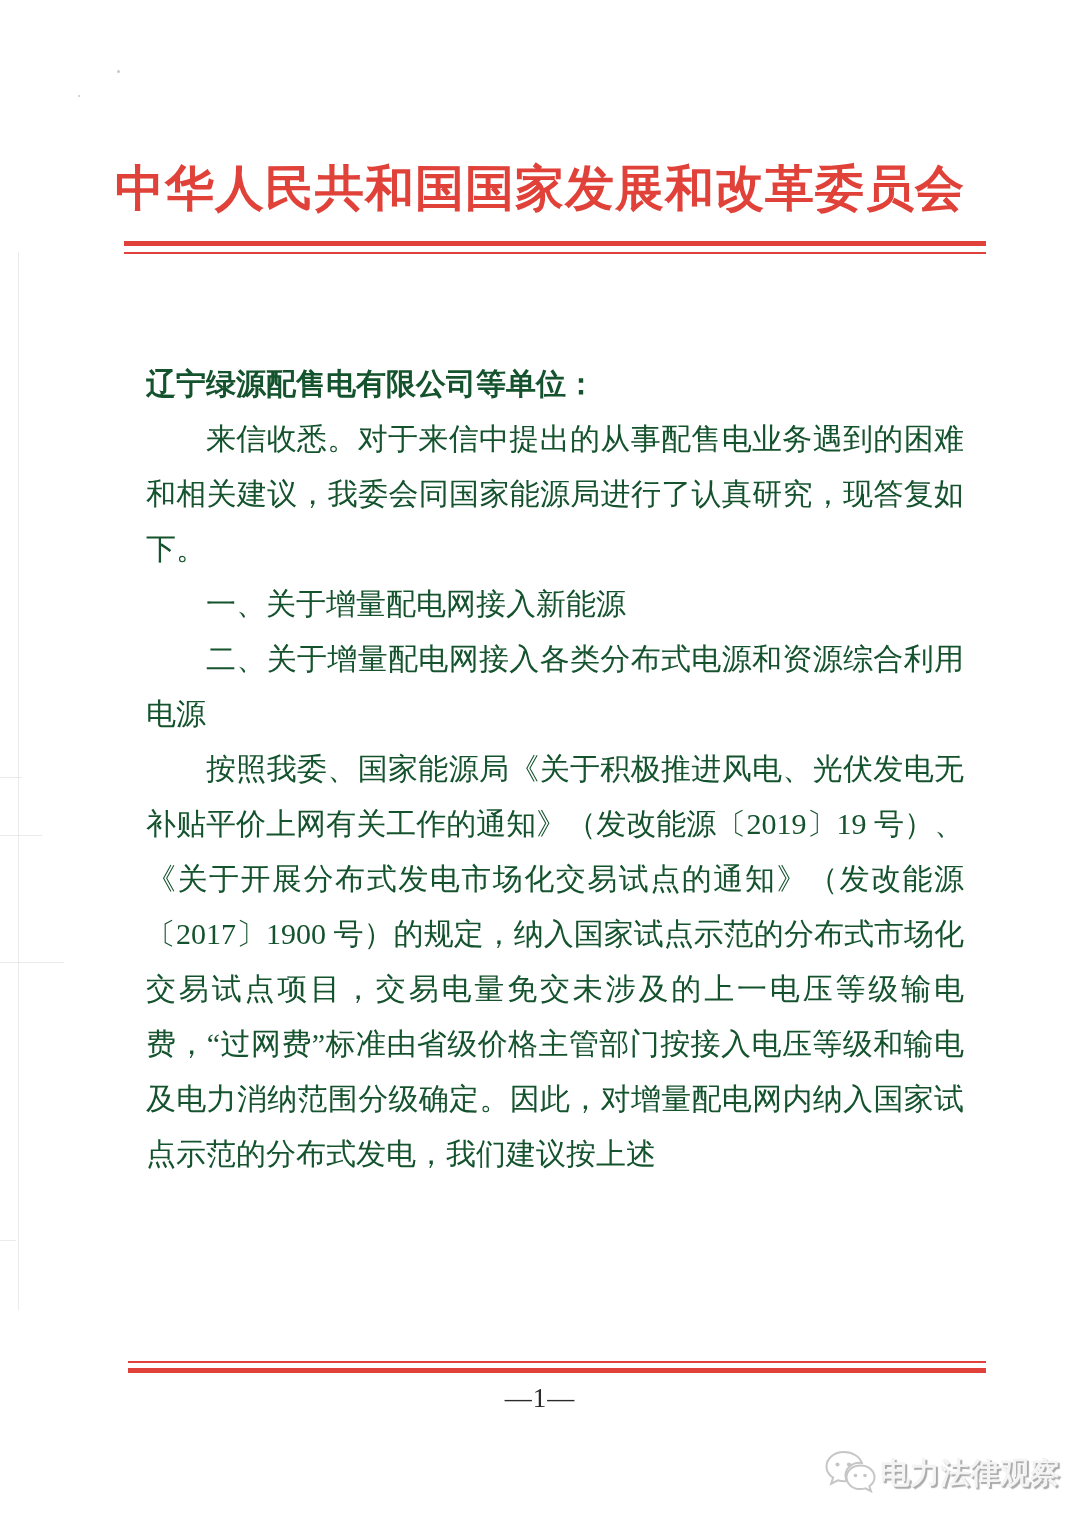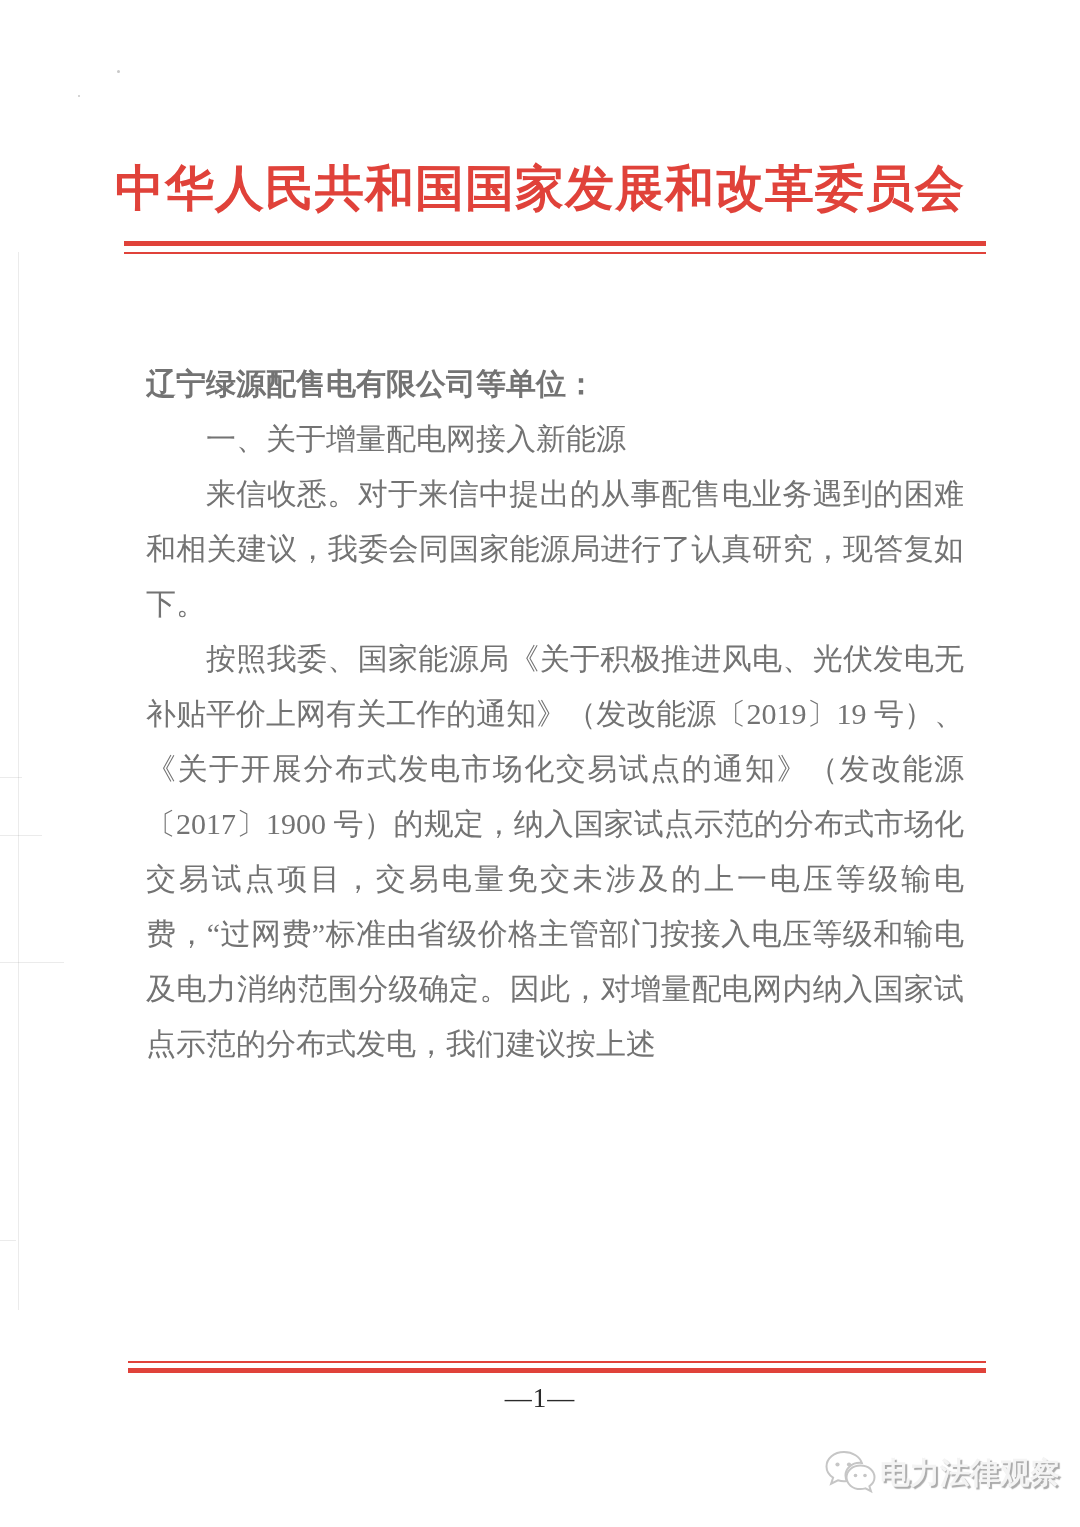--- a/index.html
+++ b/index.html
@@ -33,21 +33,21 @@
   .rule-header-thin  { left: 124px; top: 252px; width: 862px; height: 2px; }
 
   
   .doc-body {
     position: absolute;
     top: 356px;
     left: 146px;
     width: 818px;
     font-size: 30px;
     line-height: 55px;
-    color: #737373;
+    color: #14532d;
     text-align: justify;
     text-justify: inter-ideograph;
   }
   .doc-body p { margin: 0; padding: 0; }
   .salutation { font-weight: 600; }
   .para { text-indent: 2em; }
 
   
   .rule-footer-thin  { left: 128px; top: 1361px; width: 858px; height: 2px; }
   .rule-footer-thick { left: 128px; top: 1368px; width: 858px; height: 5px; }
@@ -104,22 +104,23 @@
   <div class="artifact tick-4"></div>
   <div class="speck speck-1"></div>
   <div class="speck speck-2"></div>
 
   <div class="letterhead-title">中华人民共和国国家发展和改革委员会</div>
   <div class="rule rule-header-thick"></div>
   <div class="rule rule-header-thin"></div>
 
   <div class="doc-body">
     <p class="salutation">辽宁绿源配售电有限公司等单位：</p>
+    <p class="para">来信收悉。对于来信中提出的从事配售电业务遇到的困难和相关建议，我委会同国家能源局进行了认真研究，现答复如下。</p>
     <p class="para">一、关于增量配电网接入新能源</p>
-    <p class="para">来信收悉。对于来信中提出的从事配售电业务遇到的困难和相关建议，我委会同国家能源局进行了认真研究，现答复如下。</p>
+    <p class="para">二、关于增量配电网接入各类分布式电源和资源综合利用电源</p>
     <p class="para">按照我委、国家能源局《关于积极推进风电、光伏发电无补贴平价上网有关工作的通知》（发改能源〔2019〕19 号）、《关于开展分布式发电市场化交易试点的通知》（发改能源〔2017〕1900 号）的规定，纳入国家试点示范的分布式市场化交易试点项目，交易电量免交未涉及的上一电压等级输电费，“过网费”标准由省级价格主管部门按接入电压等级和输电及电力消纳范围分级确定。因此，对增量配电网内纳入国家试点示范的分布式发电，我们建议按上述</p>
   </div>
 
   <div class="rule rule-footer-thin"></div>
   <div class="rule rule-footer-thick"></div>
   <div class="page-number">—1—</div>
 
   <div class="watermark">
     <span class="wm-icon">
       <svg viewBox="0 0 54 46" width="54" height="46" xmlns="http://www.w3.org/2000/svg">

